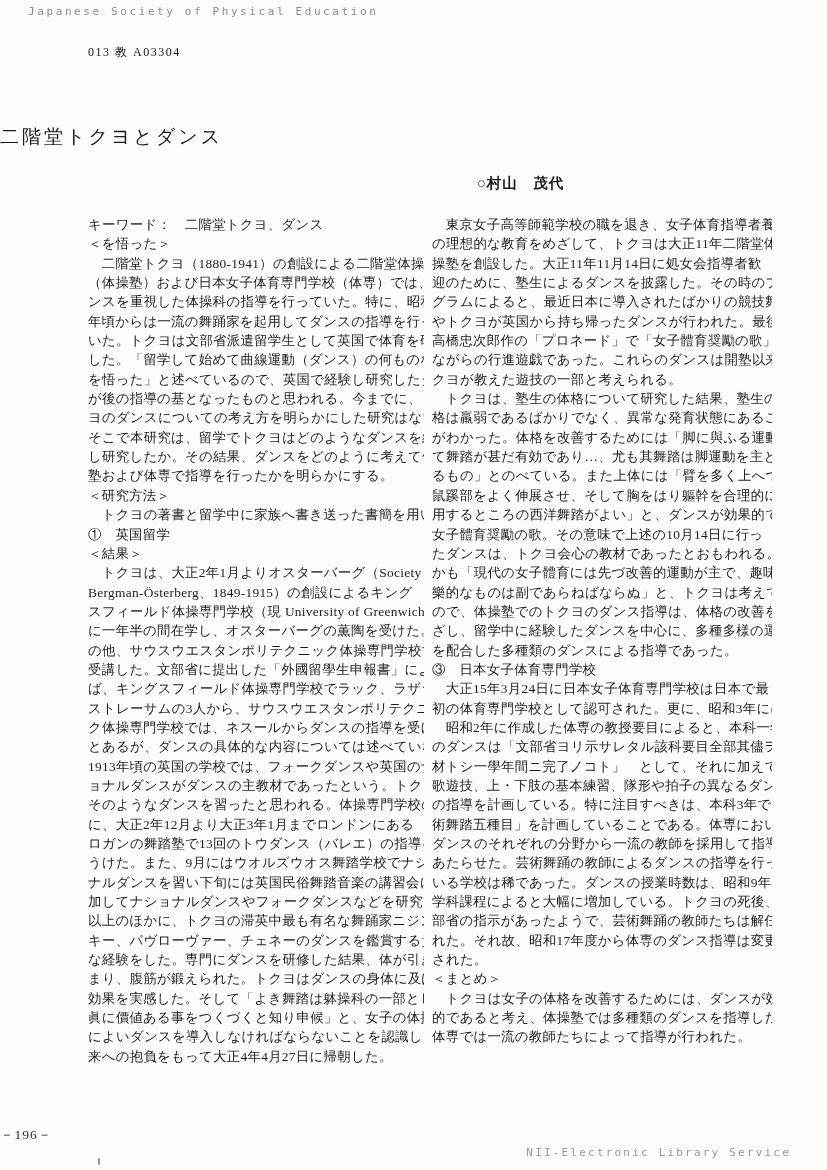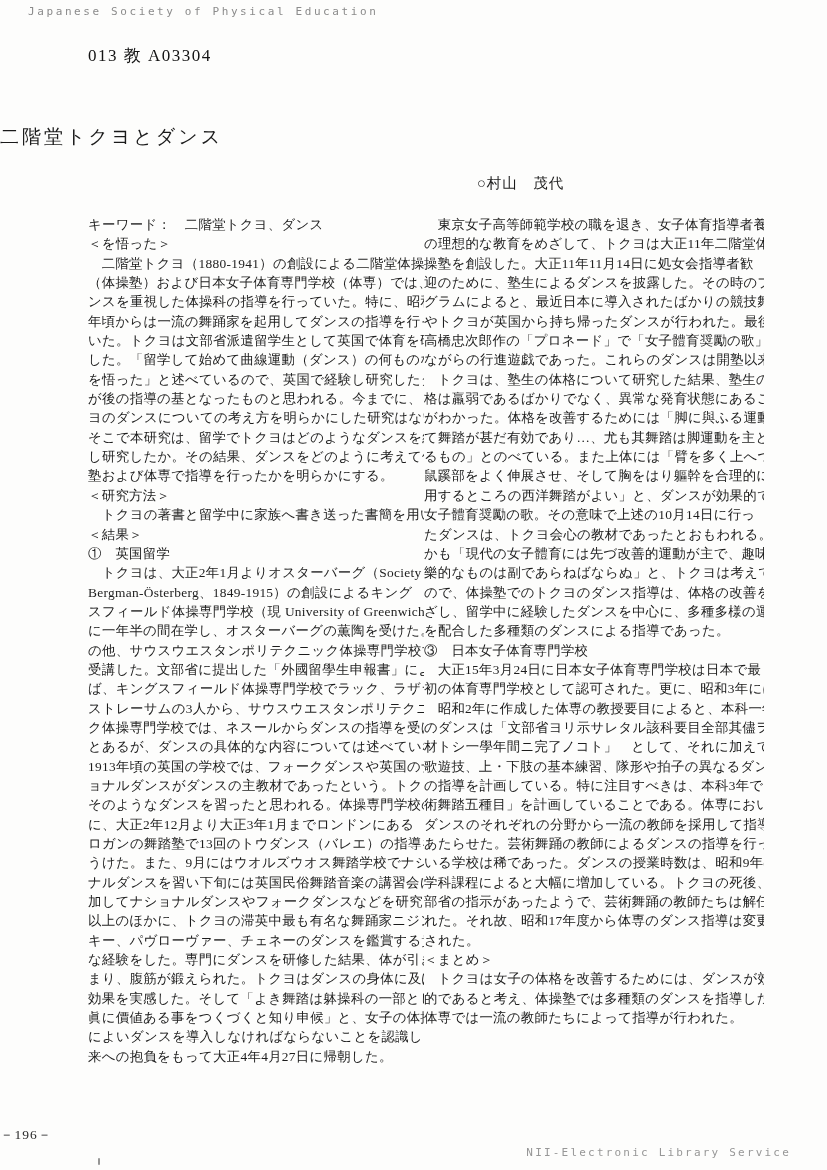--- a/index.html
+++ b/index.html
@@ -13,34 +13,34 @@
     color:#1c1c1c;
   }
   .scan-header{
     position:absolute;top:5px;left:28px;
     font-family:"DejaVu Sans Mono","Liberation Mono",monospace;
     font-size:11px;letter-spacing:2.6px;color:#8b8b8b;
     white-space:pre;
   }
   .code{
     position:absolute;top:44px;left:88px;
-    font-size:17px;letter-spacing:1.5px;color:#141414;
+    font-size:12px;letter-spacing:1.5px;color:#141414;
   }
   .title{
     position:absolute;top:124px;left:0;width:100%;
     margin:0;
     font-size:19px;font-weight:normal;letter-spacing:3px;color:#1a1a1a;
   }
   .author{
     position:absolute;top:174px;left:477px;
-    font-size:14.5px;letter-spacing:1px;color:#1a1a1a;
+    font-size:14.5px;letter-spacing:1px;color:#1a1a1a;font-weight:bold;
   }
   .columns{
     position:absolute;top:215px;left:88px;
-    display:grid;grid-template-columns:336px 340px;column-gap:0;
+    display:grid;grid-template-columns:336px 340px;column-gap:8px;
   }
   .col{overflow:hidden;}
   .line{
     height:19.35px;line-height:19.35px;
     font-size:13.4px;letter-spacing:0.3px;
     white-space:pre;color:#1c1c1c;
   }
   .page-num{
     position:absolute;top:1126px;left:0;width:100%;
     font-size:13.5px;letter-spacing:1px;color:#2a2a2a;
@@ -75,22 +75,22 @@
         <div class="line">いた。トクヨは文部省派遣留学生として英国で体育を研究</div>
         <div class="line">した。「留学して始めて曲線運動（ダンス）の何ものなるか</div>
         <div class="line">を悟った」と述べているので、英国で経験し研究したダンス</div>
         <div class="line">が後の指導の基となったものと思われる。今までに、トク</div>
         <div class="line">ヨのダンスについての考え方を明らかにした研究はない。</div>
         <div class="line">そこで本研究は、留学でトクヨはどのようなダンスを経験</div>
         <div class="line">し研究したか。その結果、ダンスをどのように考えて体操</div>
         <div class="line">塾および体専で指導を行ったかを明らかにする。</div>
         <div class="line">＜研究方法＞</div>
         <div class="line">　トクヨの著書と留学中に家族へ書き送った書簡を用いる。</div>
+        <div class="line">①　英国留学</div>
         <div class="line">＜結果＞</div>
-        <div class="line">①　英国留学</div>
         <div class="line">　トクヨは、大正2年1月よりオスターバーグ（Society</div>
         <div class="line">Bergman-Österberg、1849-1915）の創設によるキング</div>
         <div class="line">スフィールド体操専門学校（現 University of Greenwich）</div>
         <div class="line">に一年半の間在学し、オスターバーグの薫陶を受けた。そ</div>
         <div class="line">の他、サウスウエスタンポリテクニック体操専門学校でも</div>
         <div class="line">受講した。文部省に提出した「外國留學生申報書」によれ</div>
         <div class="line">ば、キングスフィールド体操専門学校でラック、ラザラ、</div>
         <div class="line">ストレーサムの3人から、サウスウエスタンポリテクニッ</div>
         <div class="line">ク体操専門学校では、ネスールからダンスの指導を受けた</div>
         <div class="line">とあるが、ダンスの具体的な内容については述べていない。</div>
@@ -113,20 +113,21 @@
       </div>
     <div class="col">
         <div class="line">　東京女子高等師範学校の職を退き、女子体育指導者養成</div>
         <div class="line">の理想的な教育をめざして、トクヨは大正11年二階堂体</div>
         <div class="line">操塾を創設した。大正11年11月14日に処女会指導者歓</div>
         <div class="line">迎のために、塾生によるダンスを披露した。その時のプロ</div>
         <div class="line">グラムによると、最近日本に導入されたばかりの競技舞踏</div>
         <div class="line">やトクヨが英国から持ち帰ったダンスが行われた。最後は、</div>
         <div class="line">高橋忠次郎作の「プロネード」で「女子體育奨勵の歌」を歌い</div>
         <div class="line">ながらの行進遊戯であった。これらのダンスは開塾以来ト</div>
+        <div class="line">クヨが教えた遊技の一部と考えられる。</div>
         <div class="line">　トクヨは、塾生の体格について研究した結果、塾生の体</div>
         <div class="line">格は羸弱であるばかりでなく、異常な発育状態にあること</div>
         <div class="line">がわかった。体格を改善するためには「脚に與ふる運動とし</div>
         <div class="line">て舞踏が甚だ有効であり…、尤も其舞踏は脚運動を主とす</div>
         <div class="line">るもの」とのべている。また上体には「臂を多く上へつかひ、</div>
         <div class="line">鼠蹊部をよく伸展させ、そして胸をはり軀幹を合理的に使</div>
         <div class="line">用するところの西洋舞踏がよい」と、ダンスが効果的である</div>
         <div class="line">女子體育奨勵の歌。その意味で上述の10月14日に行っ</div>
         <div class="line">たダンスは、トクヨ会心の教材であったとおもわれる。し</div>
         <div class="line">かも「現代の女子體育には先づ改善的運動が主で、趣味や娯</div>

